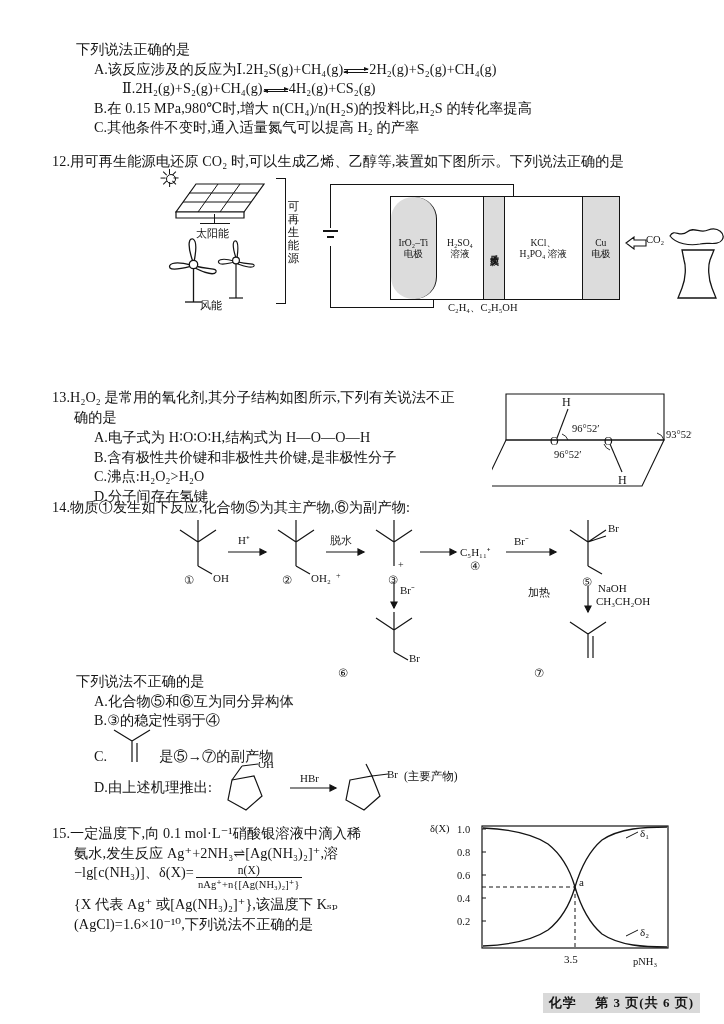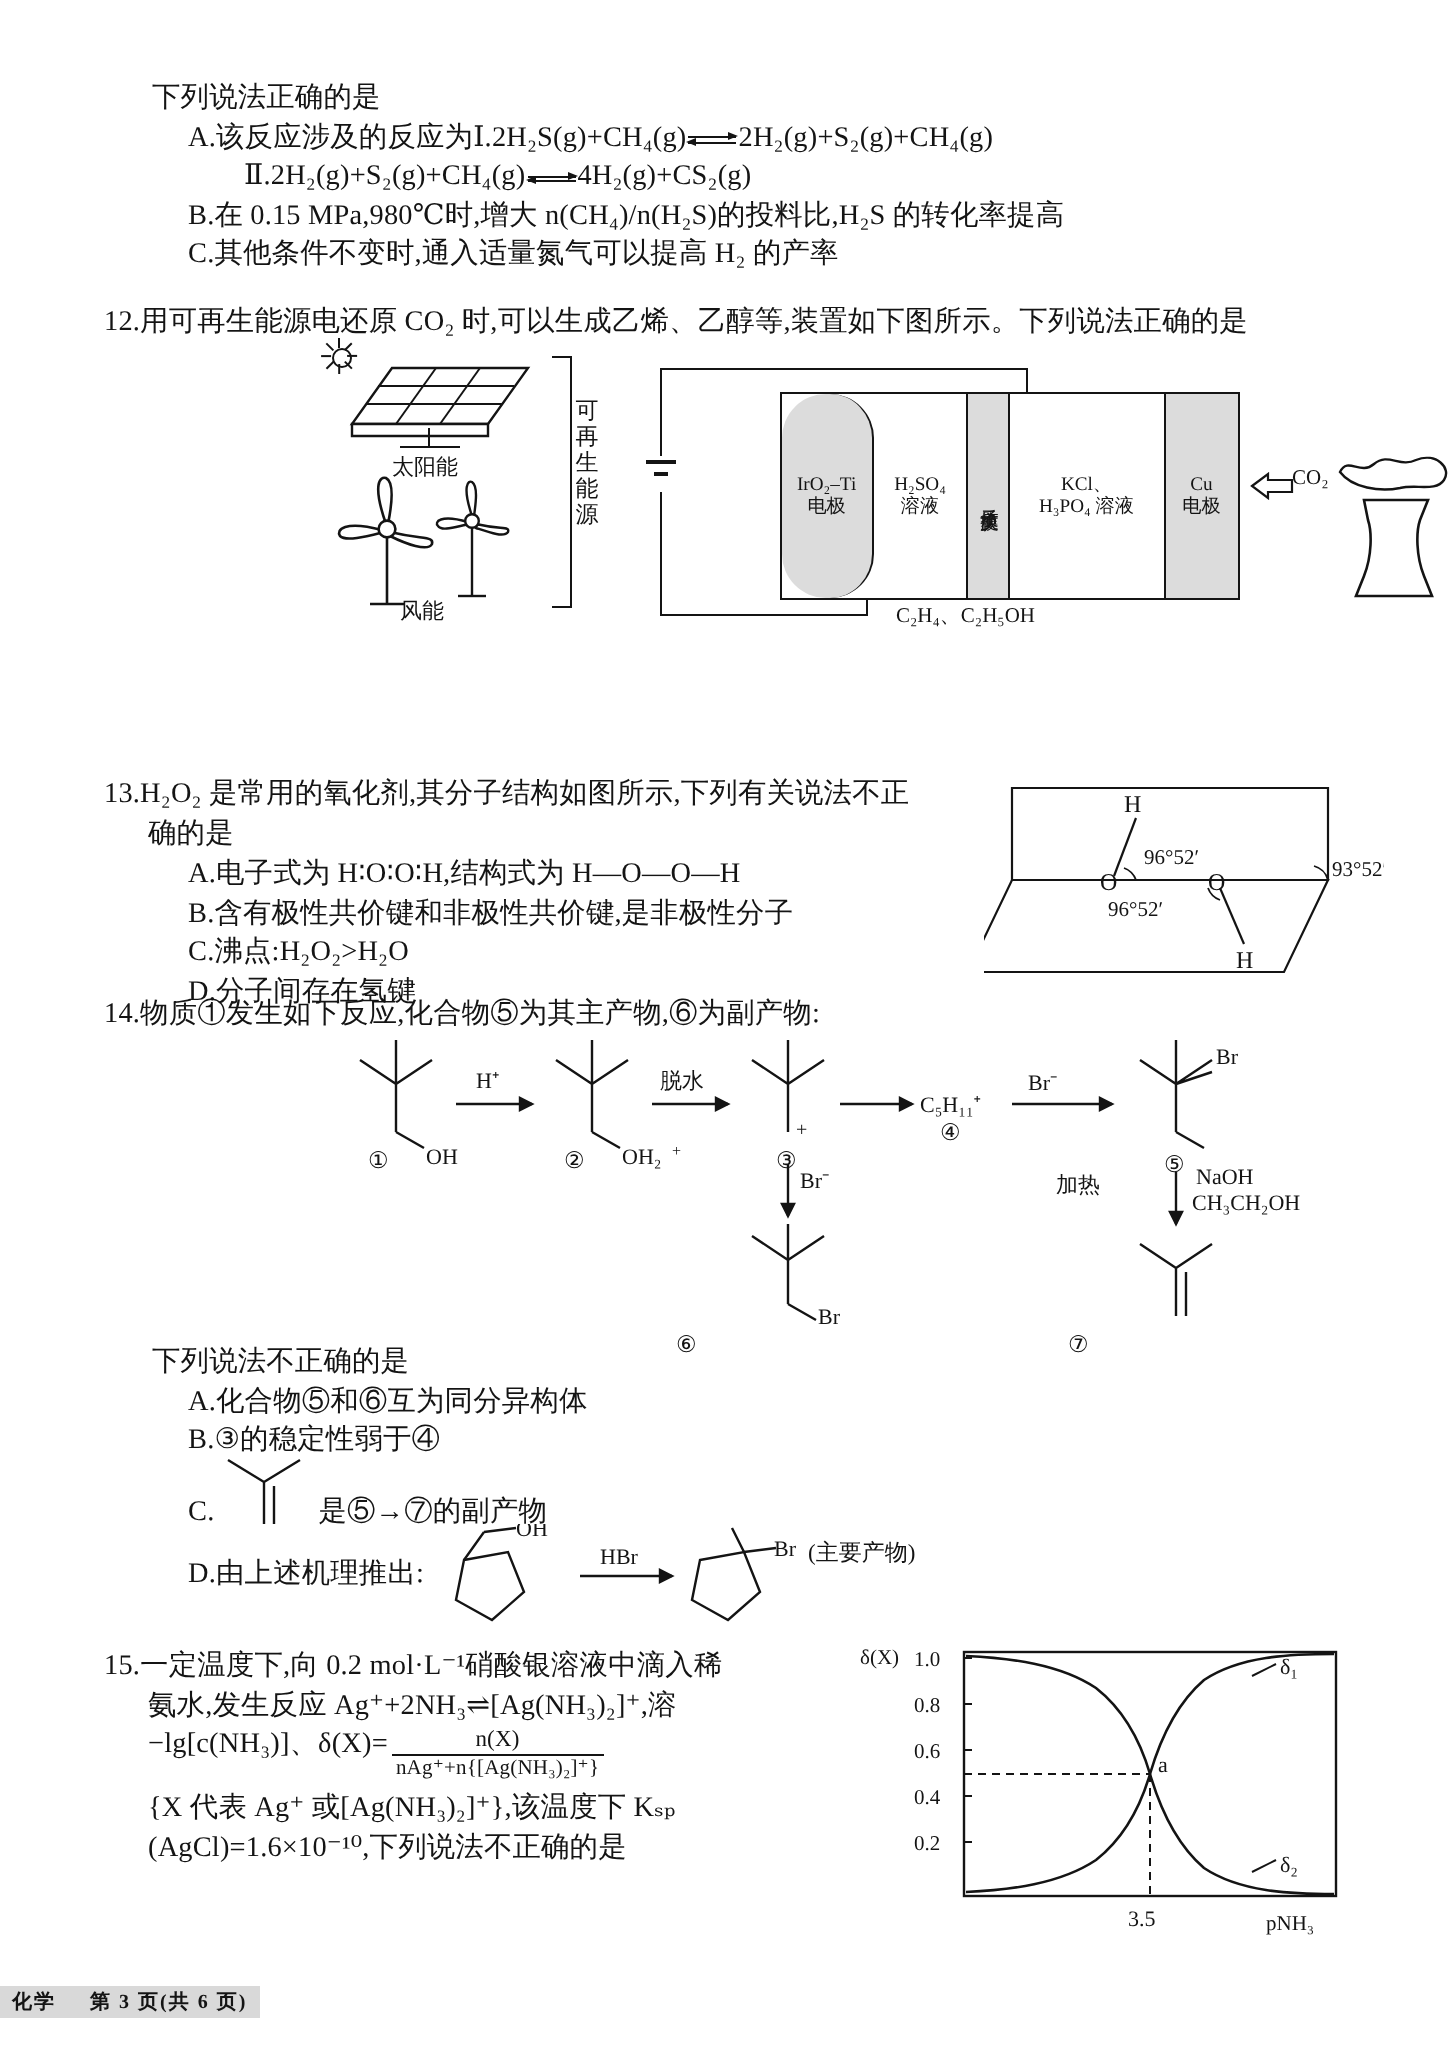--- a/index.html
+++ b/index.html
@@ -109,21 +109,21 @@
   
   #optC-struct { left: 110px; top: 726px; }
   #optD-struct { left: 216px; top: 762px; }
 
   
   #q15-chart { left: 430px; top: 818px; width: 250px; height: 160px; }
 
   
   #footer {
     position: absolute; left: 0; top: 993px; width: 700px;
-    text-align: left; font-size: 10px; font-weight: bold;
+    text-align: right; font-size: 13px; font-weight: bold;
     letter-spacing: 1px;
   }
   #footer .fbar {
     display: inline-block; padding: 1px 6px; background: #d9d9d9;
   }
 </style>
 </head>
 <body>
 
 <div class="page">
@@ -415,21 +415,21 @@
         <polygon points="134,18 156,14 164,34 148,48 130,38"></polygon>
         <path d="M156,14 L150,2 M156,14 L172,12"></path>
       </g>
       <text x="171" y="16" font-family="'Liberation Serif',serif" font-size="11" fill="#141414">Br</text>
       <text x="188" y="18" font-family="'Liberation Serif',serif" font-size="11.5" fill="#141414">(主要产物)</text>
     </svg>
   </div>
 
   <div class="blk" style="left:52px; top:824px; width:372px;">
     <div class="ln">
-      <span>15.</span><span>一定温度下,向 0.2 mol·L⁻¹硝酸银溶液中滴入稀</span>
+      <span>15.</span><span>一定温度下,向 0.1 mol·L⁻¹硝酸银溶液中滴入稀</span>
     </div>
     <div class="ln" style="padding-left:22px;">氨水,发生反应 Ag⁺+2NH₃⇌[Ag(NH₃)₂]⁺,溶</div>
     <div class="ln" style="padding-left:22px; display:flex; align-items:flex-start; height:32px;">
       <span>−lg[c(NH₃)]、δ(X)=</span>
       <span style="display:inline-block; text-align:center; margin-left:2px; line-height:14px;">
         <span style="display:block; font-size:11.5px; border-bottom:1.1px solid #141414; padding:0 2px;">n(X)</span>
         <span style="display:block; font-size:10.5px; padding:0 2px;">nAg⁺+n{[Ag(NH₃)₂]⁺}</span>
       </span>
     </div>
     <div class="ln" style="padding-left:22px;">{X 代表 Ag⁺ 或[Ag(NH₃)₂]⁺},该温度下 Kₛₚ</div>

